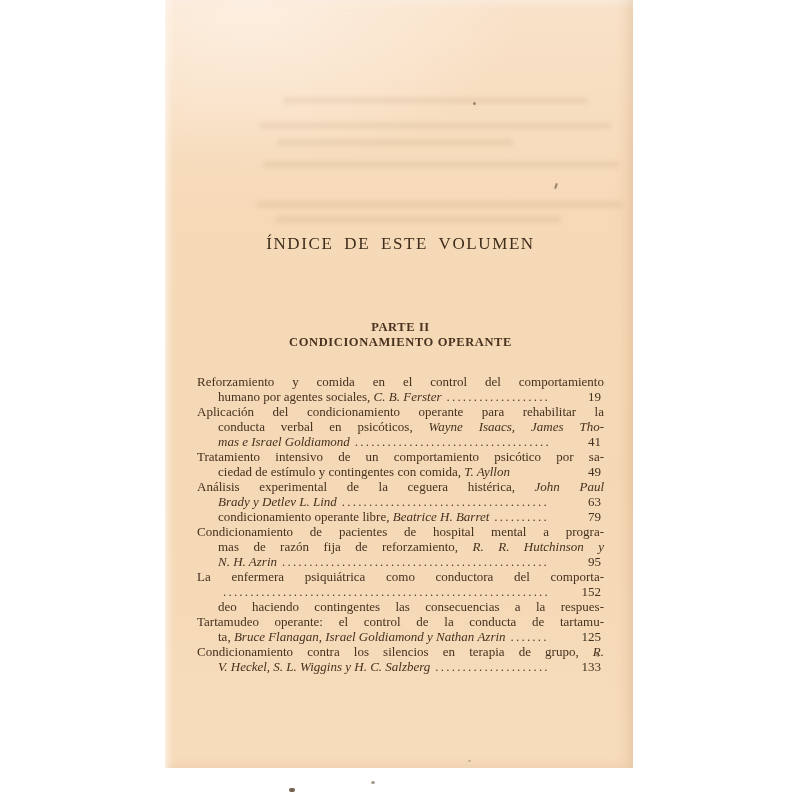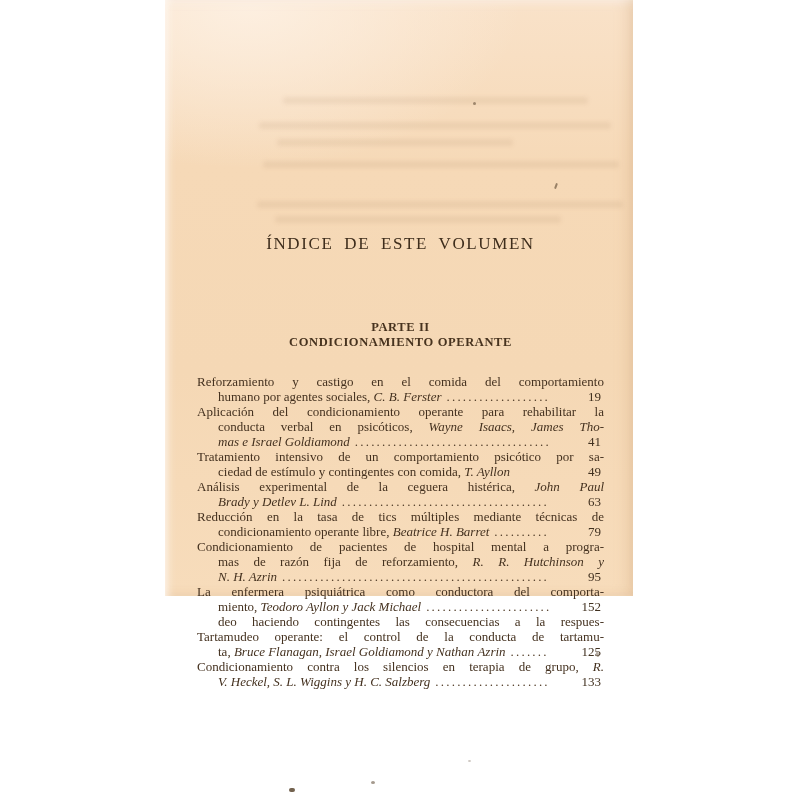--- a/index.html
+++ b/index.html
@@ -9,21 +9,21 @@
     --ink-soft:#55402c;
   }
   html,body{margin:0;padding:0;}
   body{
     width:800px;height:800px;overflow:hidden;
     background:#ffffff;
     font-family:"Liberation Serif","DejaVu Serif",serif;
   }
   .scan{position:relative;width:800px;height:800px;background:#ffffff;}
   .page{
-    position:absolute;left:165px;top:0;width:468px;height:596px;
+    position:absolute;left:165px;top:0;width:468px;height:768px;
     box-sizing:border-box;
     padding:0 29px 0 32px;
     background:
       radial-gradient(ellipse 420px 260px at 18% 0%, rgba(253,240,226,.95) 0%, rgba(253,240,226,0) 65%),
       linear-gradient(180deg,#f9e2c9 0%,#f6d9b7 28%,#f5d8b5 62%,#f7dcbb 100%);
     box-shadow:
       inset 7px 0 9px -5px rgba(255,250,244,.95),
       inset -9px 0 16px -7px rgba(198,152,105,.38),
       inset 0 9px 10px -6px rgba(255,246,236,.85),
       inset 0 -6px 10px -6px rgba(214,172,126,.25);
@@ -83,21 +83,21 @@
 
     <h1 class="title">ÍNDICE DE ESTE VOLUMEN</h1>
 
     <div class="part-block">
       <div>PARTE II</div>
       <div>CONDICIONAMIENTO OPERANTE</div>
     </div>
 
     <div class="entries" id="entries">
         <div class="entry">
-          <div class="line jline"><span>Reforzamiento y castigo en el comida del comportamiento</span></div>
+          <div class="line jline"><span>Reforzamiento y comida en el control del comportamiento</span></div>
           <div class="line indent lastline">
             <span class="txt"><span>humano por agentes sociales, </span><i>C. B. Ferster</i></span>
             <span class="leader">........................................................................................................................</span>
             <span class="pageno">19</span>
           </div>
         </div>
         <div class="entry">
           <div class="line jline"><span>Aplicación del condicionamiento operante para rehabilitar la</span></div>
           <div class="line indent jline"><span>conducta verbal en psicóticos, </span><i>Wayne Isaacs, James Tho-</i></div>
           <div class="line indent lastline">
@@ -116,40 +116,38 @@
         </div>
         <div class="entry">
           <div class="line jline"><span>Análisis experimental de la ceguera histérica, </span><i>John Paul</i></div>
           <div class="line indent lastline">
             <span class="txt"><i>Brady y Detlev L. Lind</i></span>
             <span class="leader">........................................................................................................................</span>
             <span class="pageno">63</span>
           </div>
         </div>
         <div class="entry">
-          <div class="line jline"><span>Reducción en la tasa de tics múltiples mediante técnicas de</span></div>
           <div class="line indent lastline">
             <span class="txt"><span>condicionamiento operante libre, </span><i>Beatrice H. Barret</i></span>
             <span class="leader">........................................................................................................................</span>
             <span class="pageno">79</span>
           </div>
         </div>
         <div class="entry">
           <div class="line jline"><span>Condicionamiento de pacientes de hospital mental a progra-</span></div>
           <div class="line indent jline"><span>mas de razón fija de reforzamiento, </span><i>R. R. Hutchinson y</i></div>
           <div class="line indent lastline">
             <span class="txt"><i>N. H. Azrin</i></span>
             <span class="leader">........................................................................................................................</span>
             <span class="pageno">95</span>
           </div>
         </div>
         <div class="entry">
           <div class="line jline"><span>La enfermera psiquiátrica como conductora del comporta-</span></div>
           <div class="line indent lastline">
-            <span class="txt"><span>miento, </span><i>Teodoro Ayllon y Jack Michael</i></span>
             <span class="leader">........................................................................................................................</span>
             <span class="pageno">152</span>
           </div>
         </div>
         <div class="entry">
           <div class="line indent jline"><span>deo haciendo contingentes las consecuencias a la respues-</span></div>
           <div class="line jline"><span>Tartamudeo operante: el control de la conducta de tartamu-</span></div>
           <div class="line indent lastline">
             <span class="txt"><span>ta, </span><i>Bruce Flanagan, Israel Goldiamond y Nathan Azrin</i></span>
             <span class="leader">........................................................................................................................</span>

